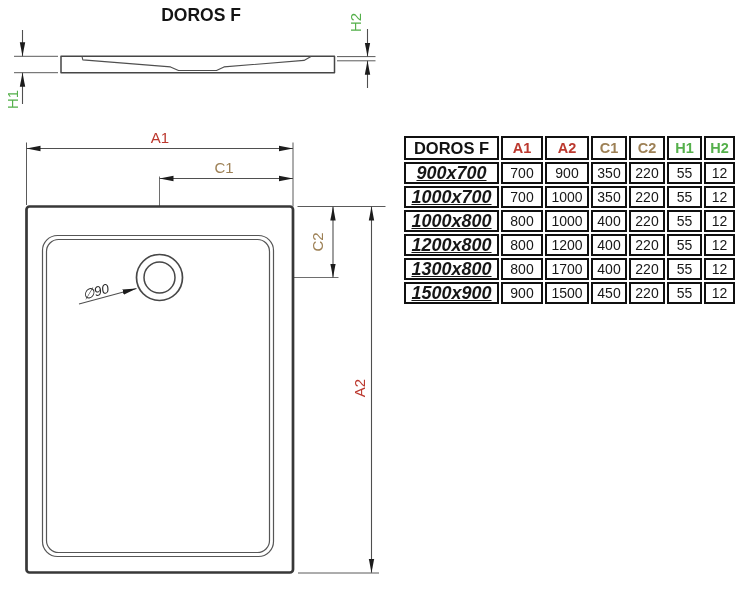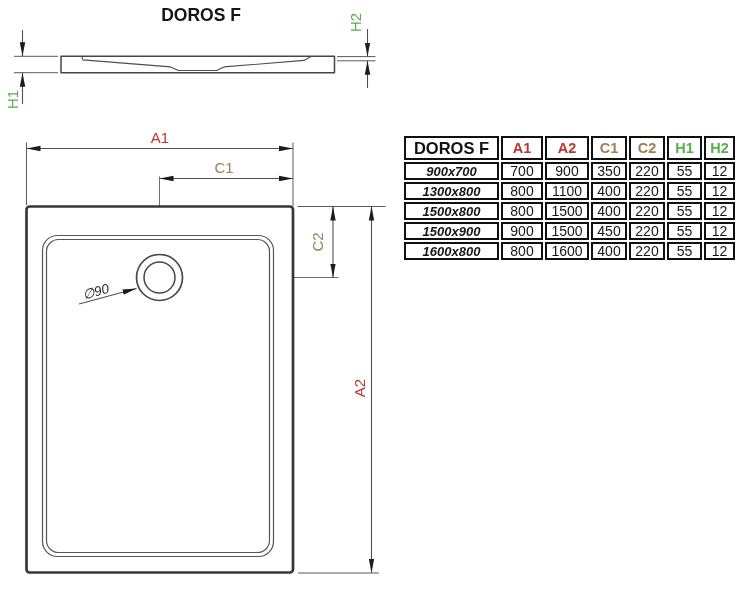--- a/index.html
+++ b/index.html
@@ -13,21 +13,21 @@
   #spec-table{position:absolute;left:402px;top:134px;}
   table{border-collapse:separate;border-spacing:2px;}
   th,td{box-sizing:border-box;border:2px solid #101010;background:#ffffff;
         text-align:center;vertical-align:middle;padding:0 2px;}
   th.model{width:95px;height:24px;font-size:16.5px;font-weight:bold;color:#111;}
   th.col-h{height:24px;font-size:14.5px;font-weight:bold;}
   th:nth-child(2){width:42px;} th:nth-child(3){width:44px;}
   th:nth-child(4){width:36px;} th:nth-child(5){width:36px;}
   th:nth-child(6){width:35px;} th:nth-child(7){width:31px;}
   td{height:18px;font-size:14px;color:#161616;line-height:1;}
-  td.size{font-weight:bold;font-style:italic;font-size:13px;}
+  td.size{font-weight:bold;font-style:italic;font-size:18px;text-decoration:underline;}
 </style>
 </head>
 <body>
 
 <svg id="drawing" width="400" height="591" viewBox="0 0 400 591" xmlns="http://www.w3.org/2000/svg">
   <defs>
     <marker id="mE" orient="auto" markerUnits="userSpaceOnUse" markerWidth="15" markerHeight="8" refX="14" refY="4">
       <path d="M14,4 L0,1.3 L0,6.7 Z" fill="#1c1c1c"></path>
     </marker>
     <marker id="mS" orient="auto-start-reverse" markerUnits="userSpaceOnUse" markerWidth="15" markerHeight="8" refX="14" refY="4">
@@ -119,50 +119,59 @@
         <tr>
           <td class="size">900x700</td>
           <td>700</td>
           <td>900</td>
           <td>350</td>
           <td>220</td>
           <td>55</td>
           <td>12</td>
         </tr>
         <tr>
-          <td class="size">1300x800</td>
+          <td class="size">1000x700</td>
+          <td>700</td>
+          <td>1000</td>
+          <td>350</td>
+          <td>220</td>
+          <td>55</td>
+          <td>12</td>
+        </tr>
+        <tr>
+          <td class="size">1000x800</td>
           <td>800</td>
-          <td>1100</td>
+          <td>1000</td>
           <td>400</td>
           <td>220</td>
           <td>55</td>
           <td>12</td>
         </tr>
         <tr>
-          <td class="size">1500x800</td>
+          <td class="size">1200x800</td>
           <td>800</td>
-          <td>1500</td>
+          <td>1200</td>
+          <td>400</td>
+          <td>220</td>
+          <td>55</td>
+          <td>12</td>
+        </tr>
+        <tr>
+          <td class="size">1300x800</td>
+          <td>800</td>
+          <td>1700</td>
           <td>400</td>
           <td>220</td>
           <td>55</td>
           <td>12</td>
         </tr>
         <tr>
           <td class="size">1500x900</td>
           <td>900</td>
           <td>1500</td>
           <td>450</td>
           <td>220</td>
           <td>55</td>
           <td>12</td>
         </tr>
-        <tr>
-          <td class="size">1600x800</td>
-          <td>800</td>
-          <td>1600</td>
-          <td>400</td>
-          <td>220</td>
-          <td>55</td>
-          <td>12</td>
-        </tr>
       </tbody>
   </table>
 </div>
 
 </body></html>

